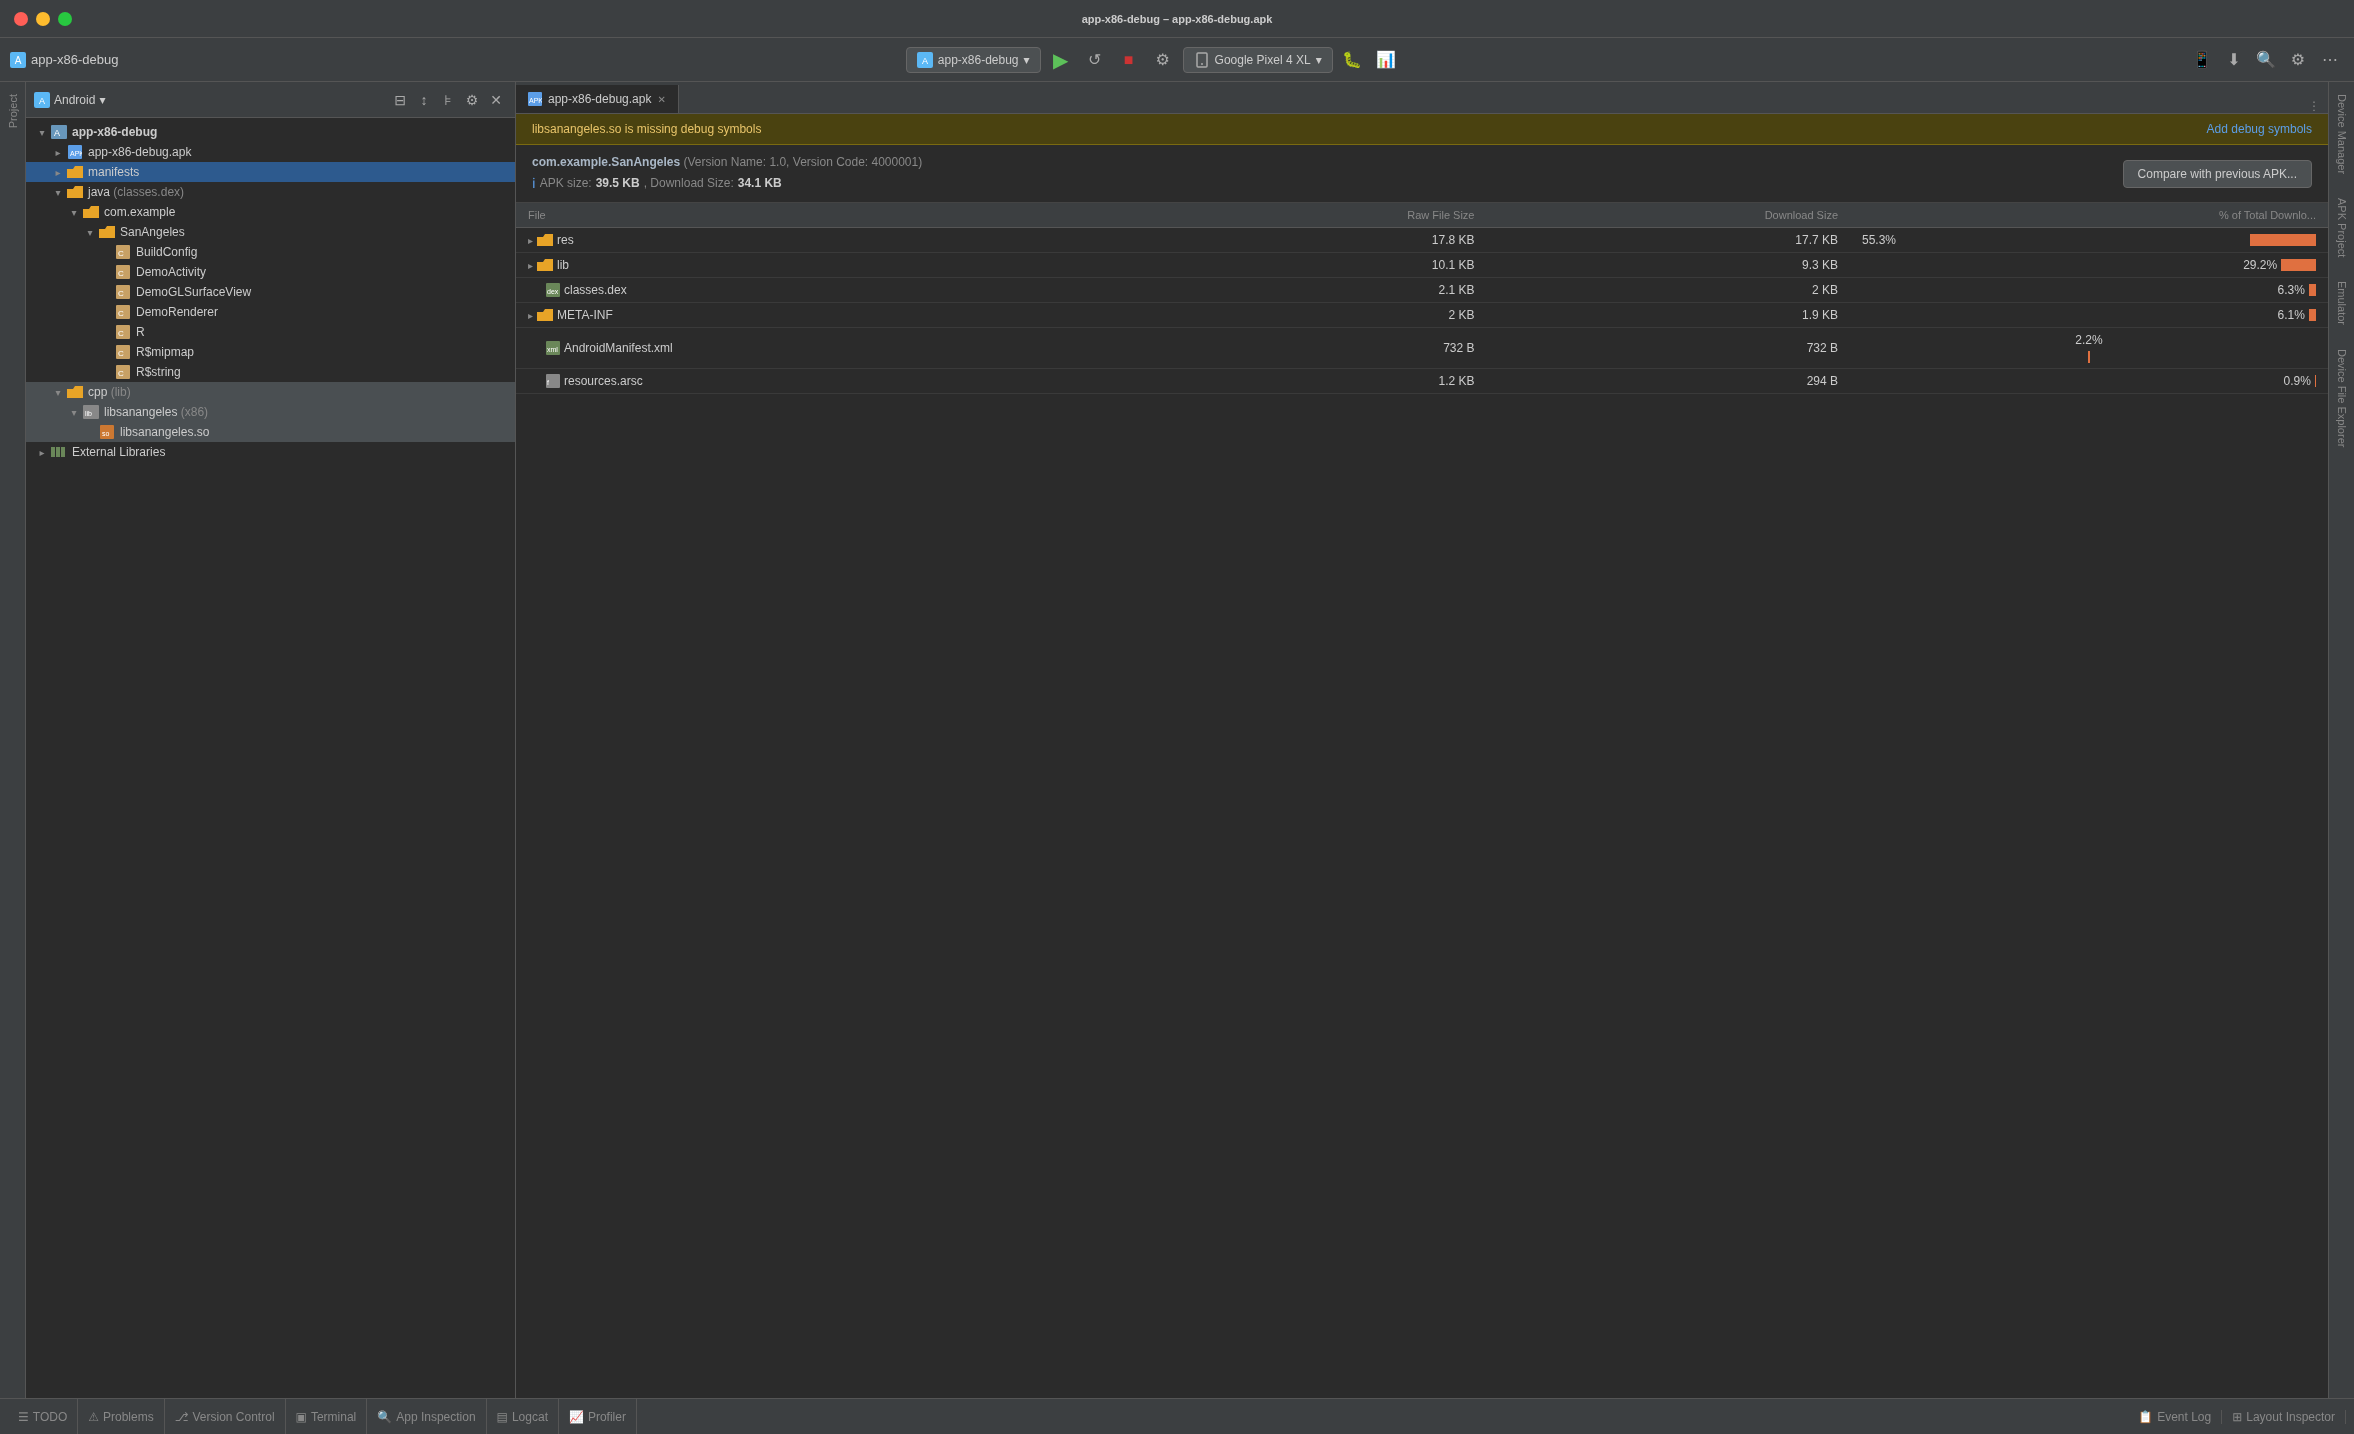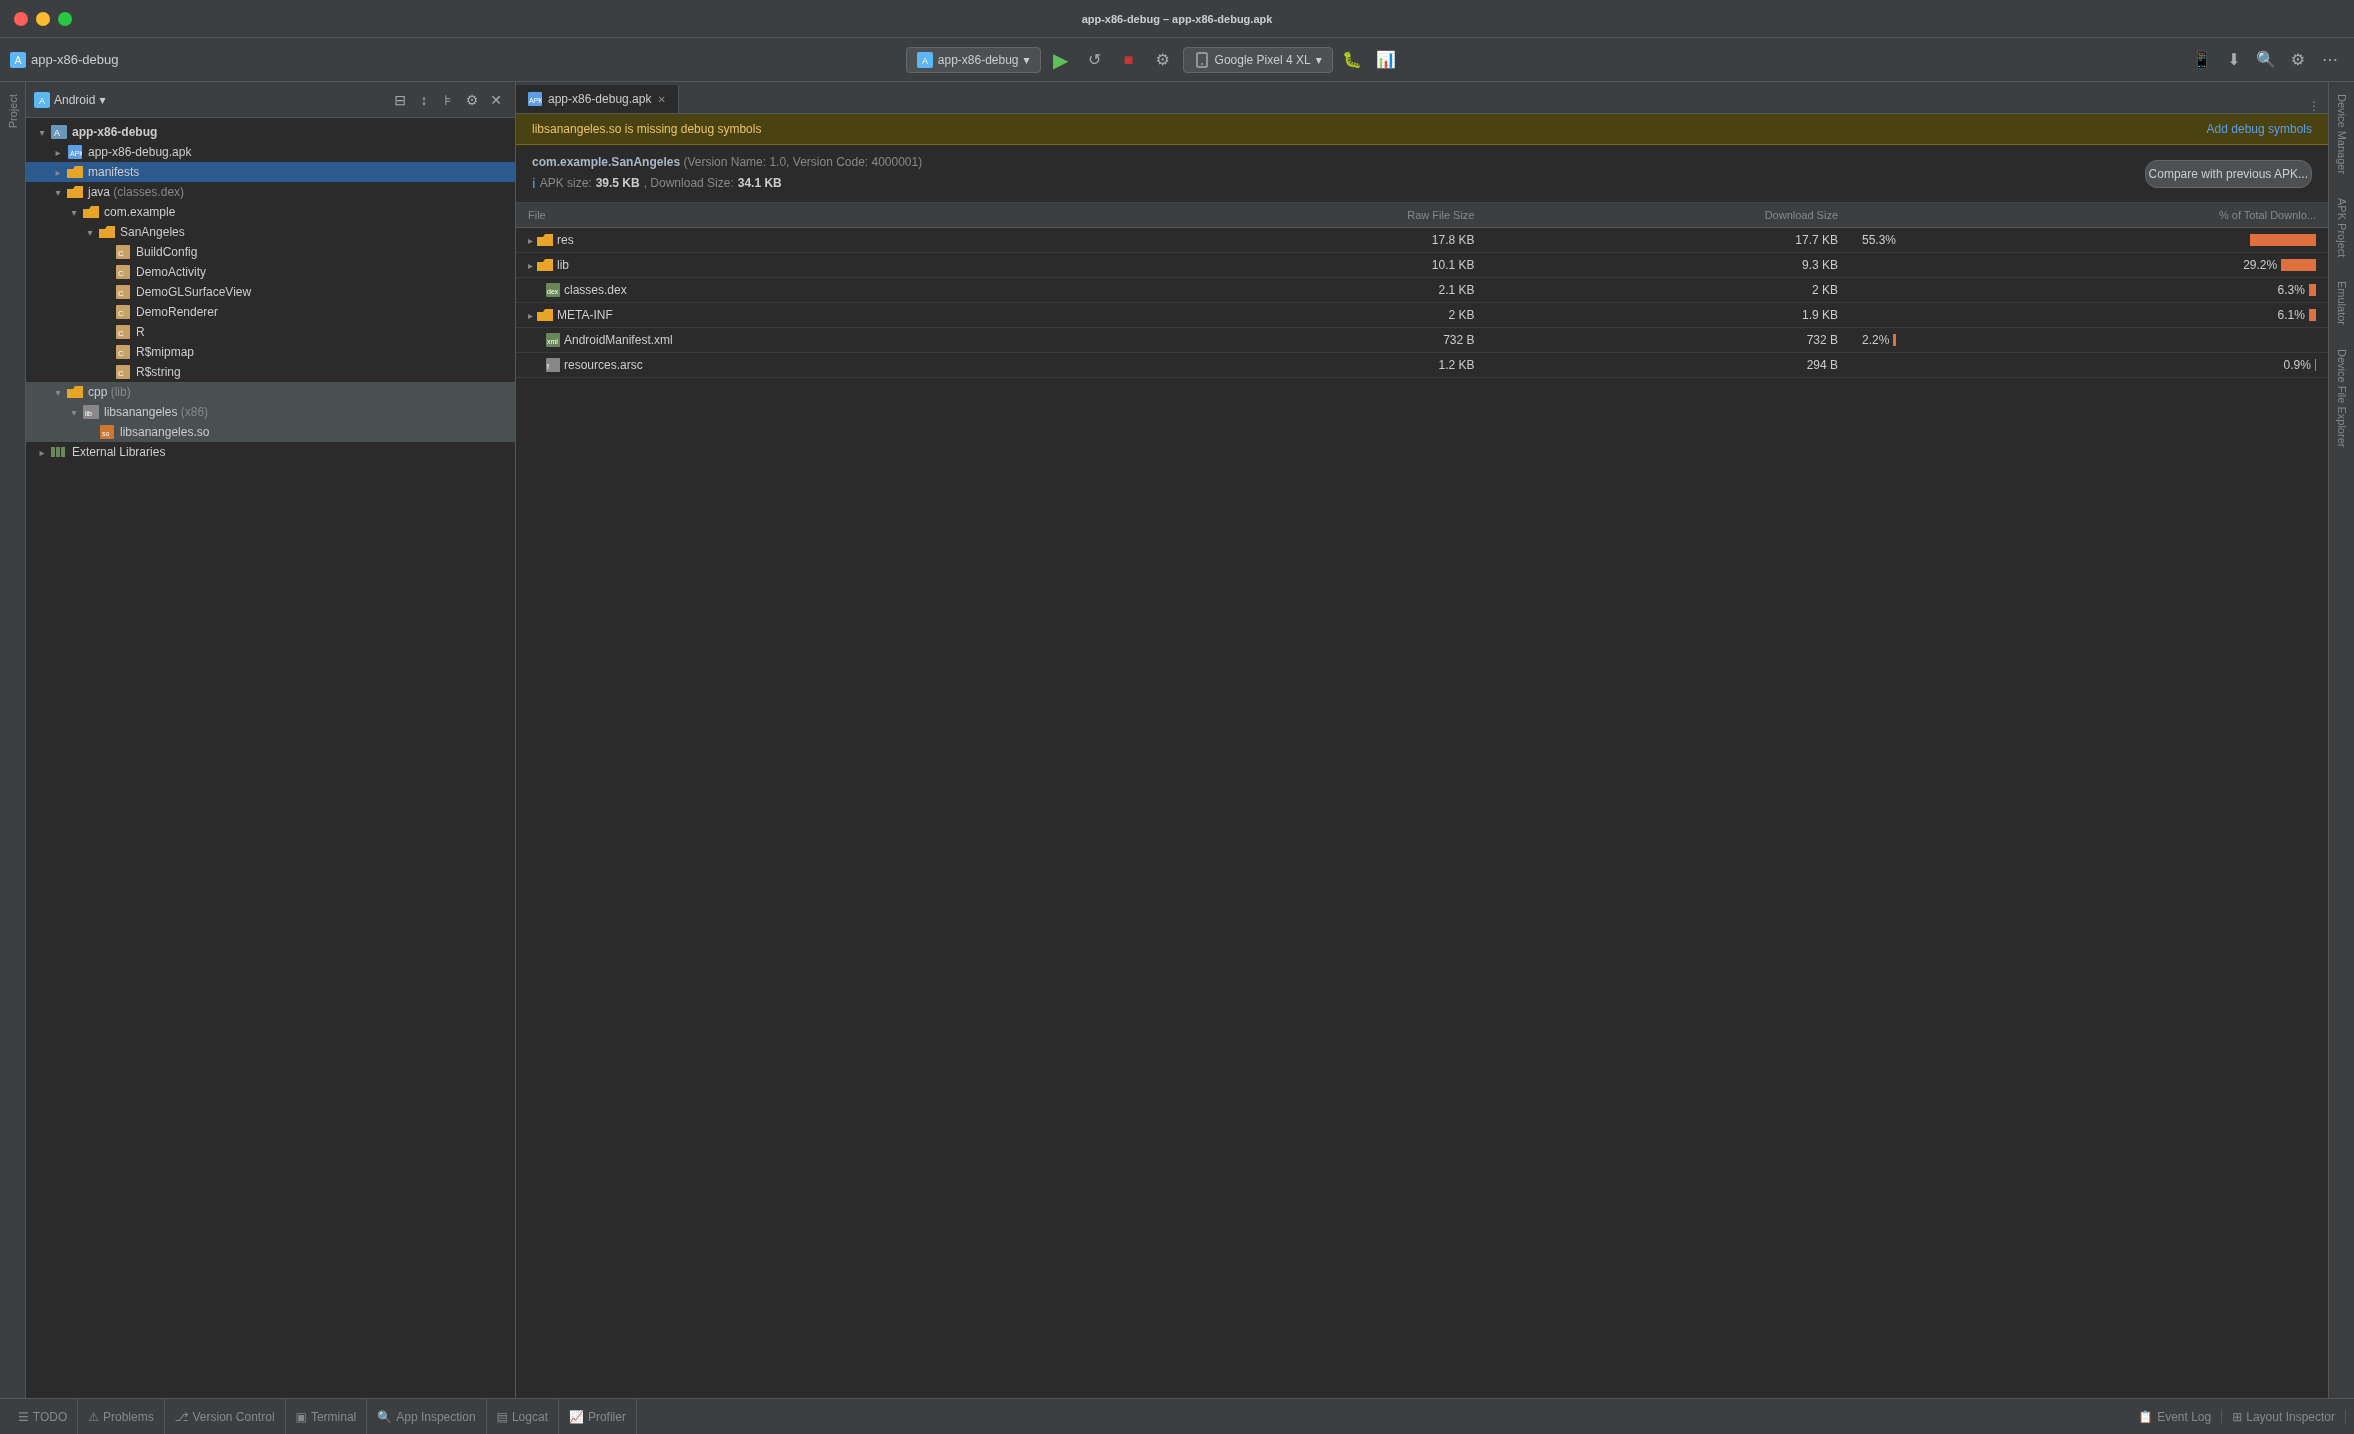--- a/index.html
+++ b/index.html
@@ -330,22 +330,22 @@
     }
     .apk-size-info .info-icon {
       color: #5c9ee8;
       font-size: 14px;
     }
     .apk-size-bold { color: #ccc; font-weight: bold; }
     .compare-btn {
       background: #4c5052;
       border: 1px solid #666;
       color: #ccc;
-      border-radius: 12px;
-      padding: 6px 3px;
+      border-radius: 4px;
+      padding: 6px 14px;
       font-size: 12px;
       cursor: pointer;
     }
 
     
     .file-table {
       width: 100%;
       border-collapse: collapse;
     }
     .file-table th {
@@ -824,21 +824,21 @@
                   <svg width="14" height="14" viewBox="0 0 14 14" style="margin-right:4px">
                     <rect width="14" height="14" rx="1" fill="#6a8759"></rect>
                     <text x="1" y="11" font-size="7" fill="white">xml</text>
                   </svg>
                   <span>AndroidManifest.xml</span>
                 </div>
               </td>
               <td class="right">732 B</td>
               <td class="right">732 B</td>
               <td class="right">
-                <div style="display:flex;align-items:center;justify-content:flex-start;gap:4px;">
+                <div style="display:flex;align-items:center;justify-content:space-between;gap:4px;flex-direction:column;">
     <span>2.2%</span>
     <div style="width:2.4px;height:12px;background:#e07040;display:inline-block;"></div>
   </div>
               </td>
             </tr>
             <tr>
               <td>
                 <div style="display:flex;align-items:flex-start;">
                   <span style="width:14px;margin-right:4px;display:inline-block;"></span>
                   <svg width="14" height="14" viewBox="0 0 14 14" style="margin-right:4px">

